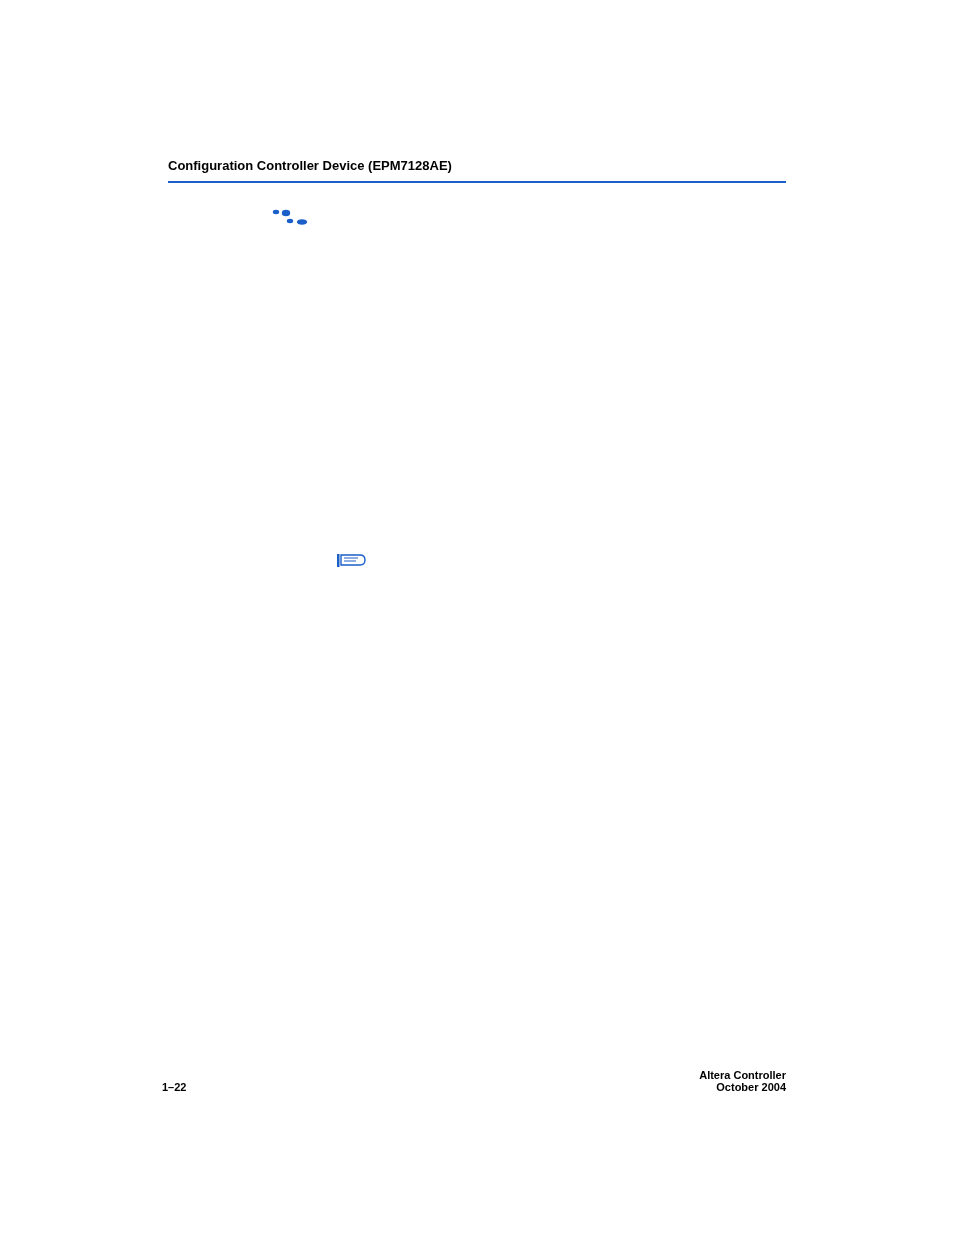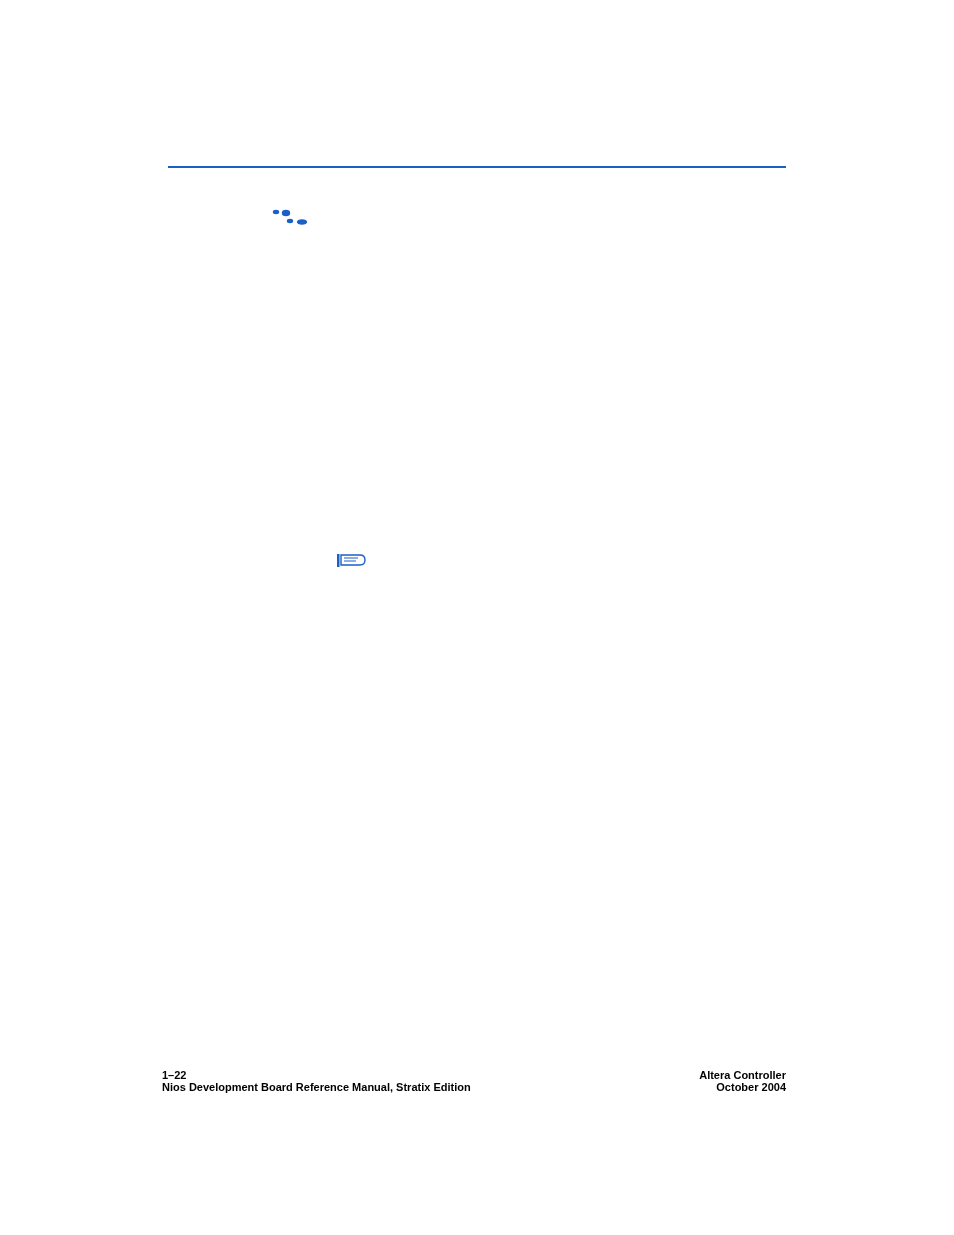--- a/index.html
+++ b/index.html
@@ -15,20 +15,21 @@
   .footer-right { text-align: right; }
   .footer .line1 { display: block; }
   .footer .line2 { display: block; }
 </style>
 </head>
 <body>
 
 <div class="page">
 
   <div class="header-area">
+    <div class="header-title">Configuration Controller Device (EPM7128AE)</div>
     <div class="header-rule"></div>
   </div>
 
   <span class="hand-icon">
     <svg viewBox="0 0 46 24" width="46" height="24">
       <ellipse cx="10" cy="8" rx="3.2" ry="2.2" fill="#1b5fc8"></ellipse>
       <ellipse cx="20" cy="9" rx="4.2" ry="3.2" fill="#1b5fc8"></ellipse>
       <ellipse cx="24" cy="17" rx="3.2" ry="2.2" fill="#1b5fc8"></ellipse>
       <ellipse cx="36" cy="18" rx="5.2" ry="2.8" fill="#1b5fc8"></ellipse>
     </svg>
@@ -39,21 +40,20 @@
       <rect x="1" y="2" width="2.5" height="13" fill="#1b5fc8"></rect>
       <path d="M5 3 L24 3 Q29 3 29 8 Q29 13 24 13 L5 13 Z" fill="none" stroke="#1b5fc8" stroke-width="1.4"></path>
       <line x1="8" y1="6" x2="22" y2="6" stroke="#1b5fc8" stroke-width="1"></line>
       <line x1="8" y1="9" x2="20" y2="9" stroke="#1b5fc8" stroke-width="1"></line>
     </svg>
   </span>
 
   <div class="footer">
     <div class="footer-left">
       <span class="line1">1–22</span>
-      <span class="line2">Nios Development Board Reference Manual, Stratix Edition</span>
     </div>
     <div class="footer-right">
       <span class="line1">Altera Controller</span>
       <span class="line2">October 2004</span>
     </div>
   </div>
 
 </div>
 
 </body></html>

